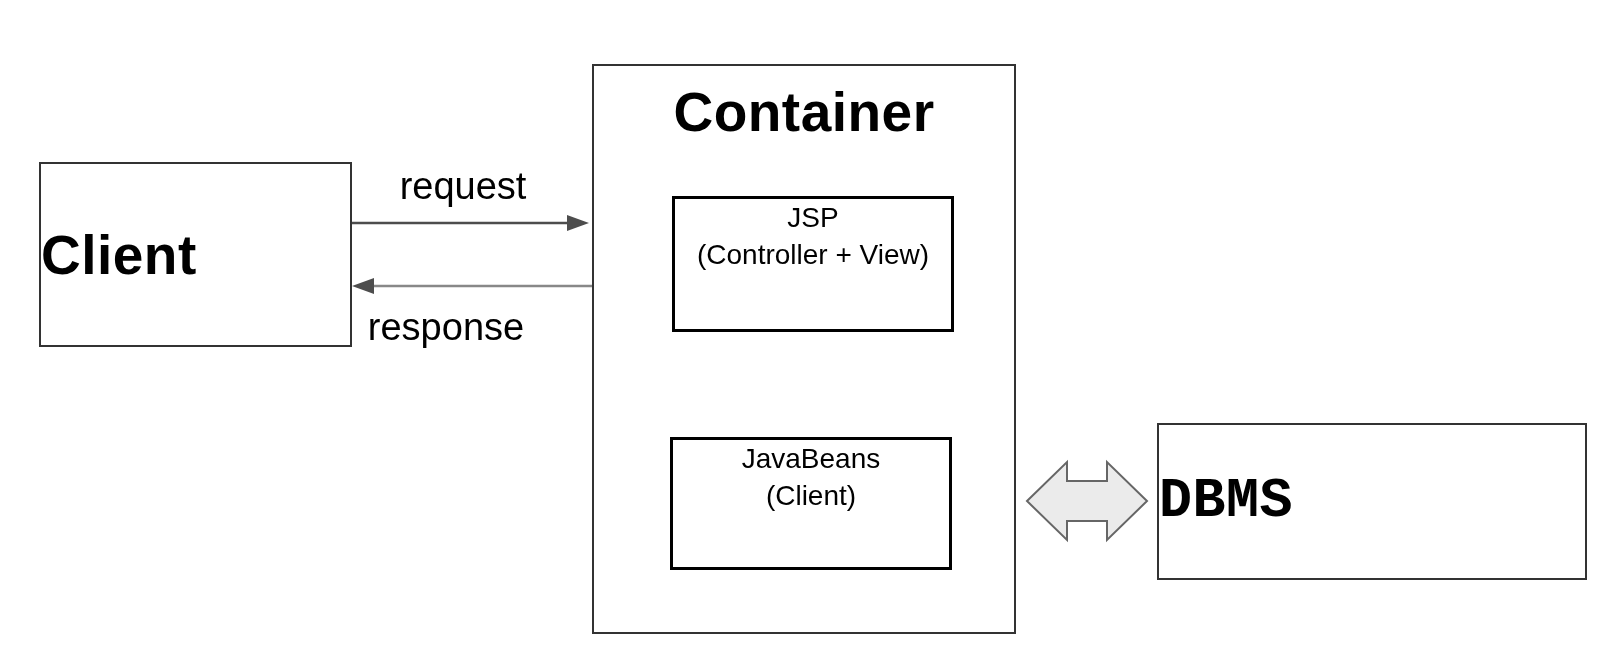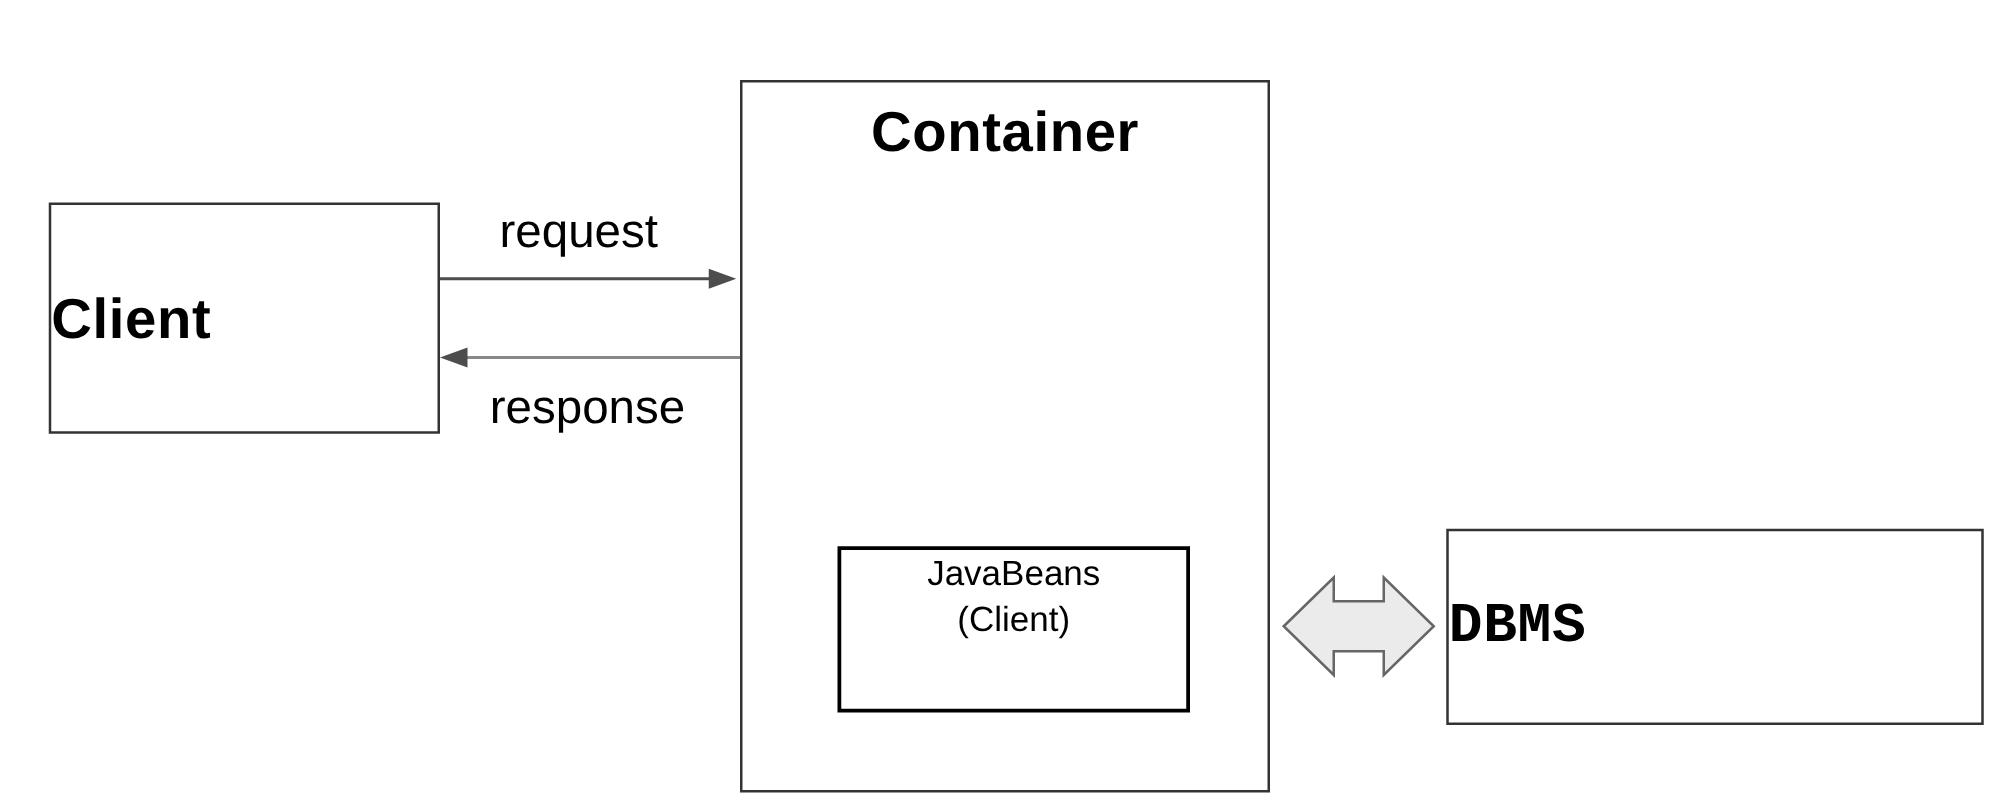--- a/index.html
+++ b/index.html
@@ -25,21 +25,21 @@
   }
   .inner-box {
     border: 3px solid #000000;
   }
   .center-label {
     display: flex;
     align-items: center;
     text-align: center;
   }
   .big-title {
-    font-size: 45px;
+    font-size: 55px;
     font-weight: bold;
     color: #000000;
     letter-spacing: 0.5px;
   }
   .client-box   { left: 39px;  top: 162px; width: 313px; height: 185px; }
   .dbms-box     { left: 1157px; top: 423px; width: 430px; height: 157px; font-family: Liberation Mono, monospace; }
   .container-box{ left: 592px; top: 64px;  width: 424px; height: 570px; }
   .container-title {
     position: absolute;
     left: 0;
@@ -56,21 +56,21 @@
     flex-direction: column;
   }
   .flow-label {
     position: absolute;
     font-size: 38px;
     color: #000000;
     transform: translate(-50%, -50%);
     white-space: nowrap;
   }
   .request-label  { left: 463px; top: 186px; }
-  .response-label { left: 470px; top: 327px; text-align: center; }
+  .response-label { left: 446px; top: 327px; text-align: center; }
   svg.overlay {
     position: absolute;
     left: 0;
     top: 0;
     width: 1600px;
     height: 649px;
   }
 </style>
 </head>
 <body>
@@ -94,20 +94,24 @@
     </g>
   </svg>
 
   <div class="box outer-box center-label client-box">
     <span class="big-title">Client</span>
   </div>
 
   <div class="box outer-box container-box">
     <div class="container-title big-title">Container</div>
 
+    <div class="box inner-box center-label inner-text jsp-box">
+      <span>JSP</span>
+      <span>(Controller + View)</span>
+    </div>
 
     <div class="box inner-box center-label inner-text beans-box">
       <span>JavaBeans</span>
       <span>(Client)</span>
     </div>
   </div>
 
   <div class="box outer-box center-label dbms-box">
     <span class="big-title">DBMS</span>
   </div>

